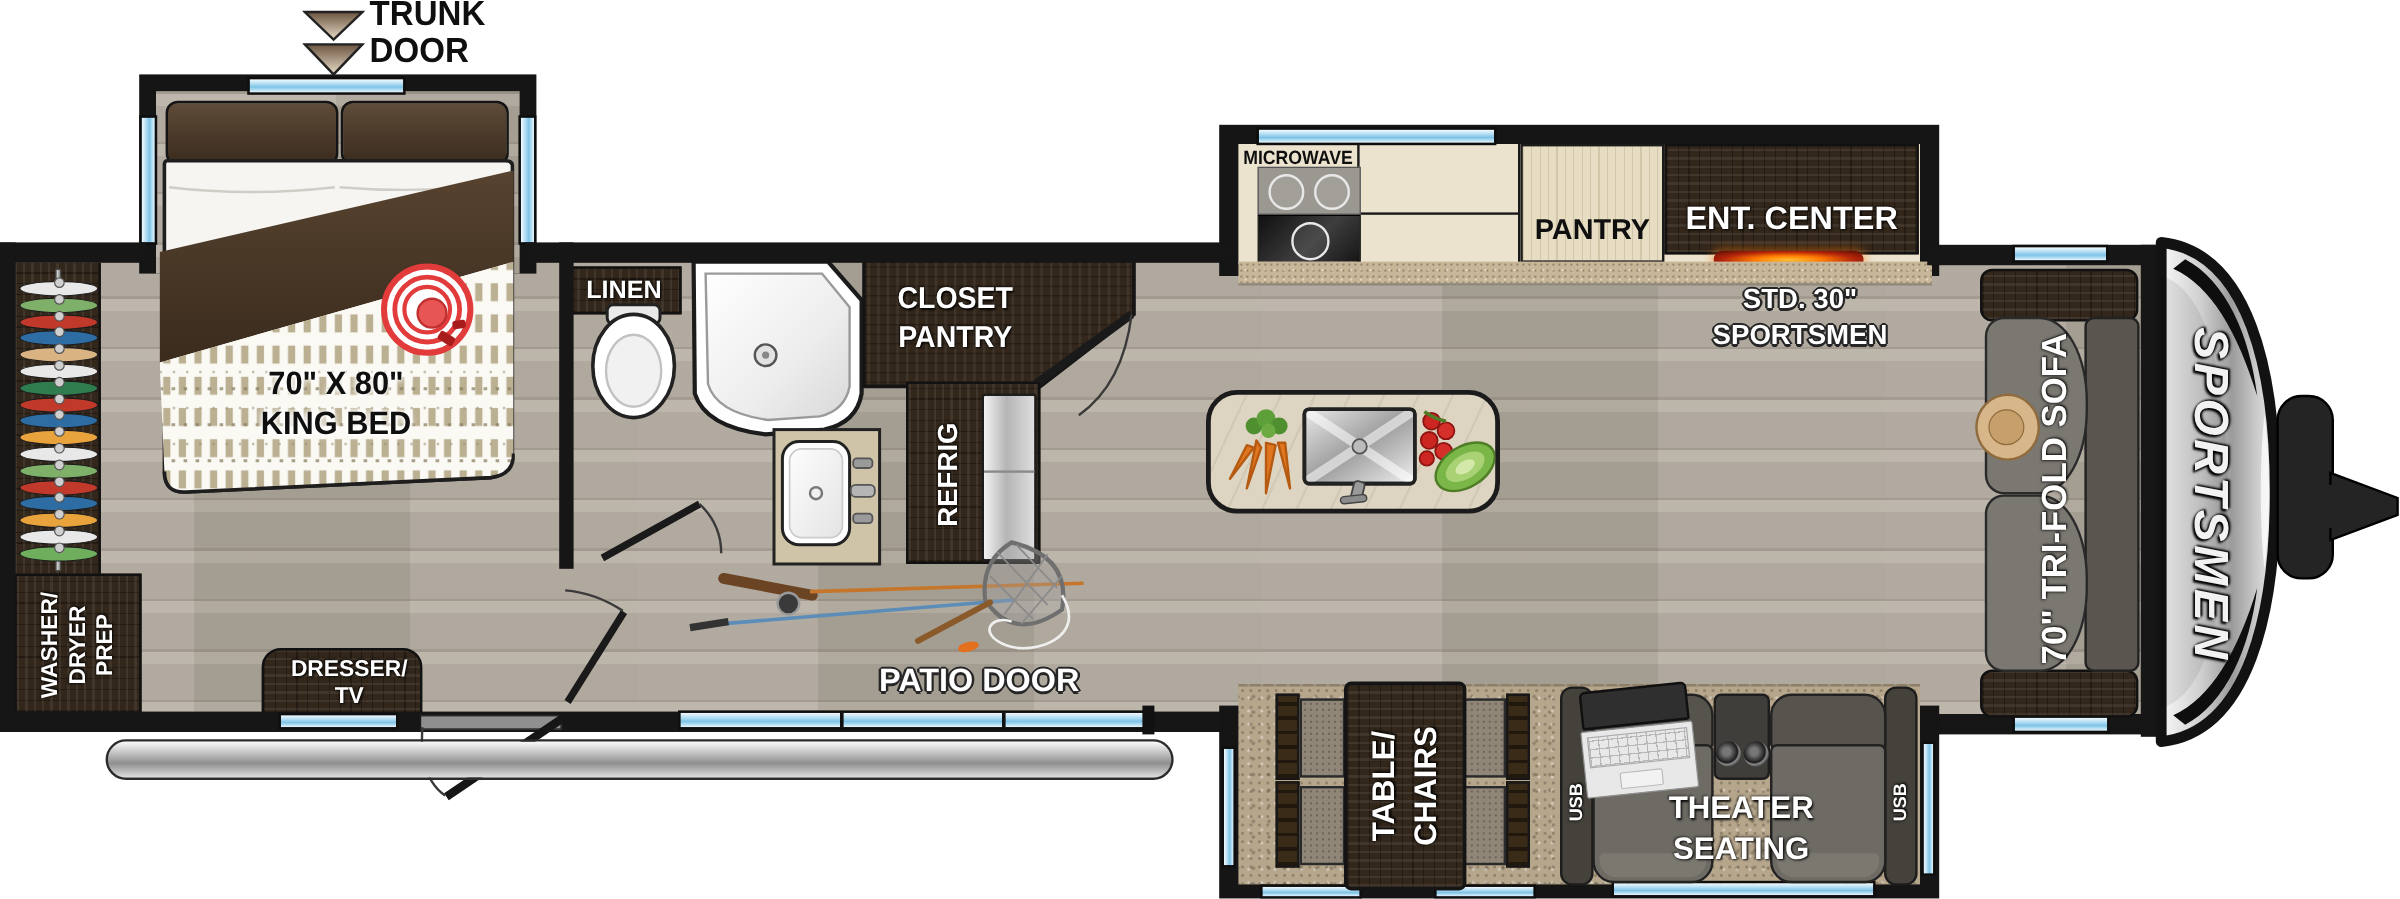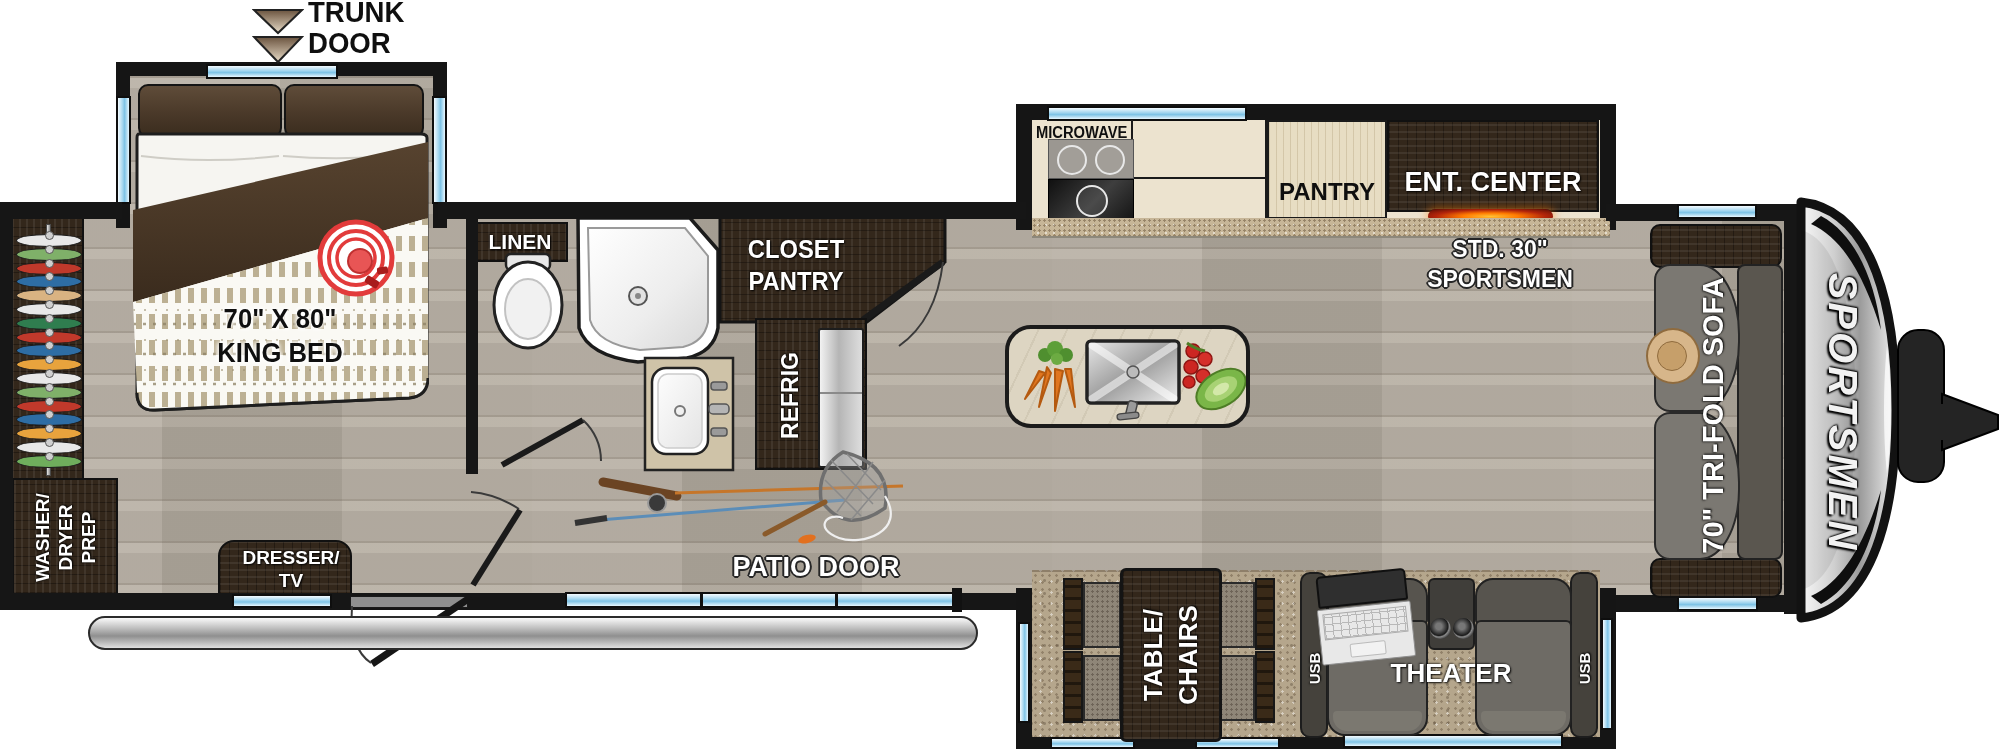--- a/index.html
+++ b/index.html
@@ -377,20 +377,21 @@
   <div class="cup" style="left:1430px;top:618px;"></div>
   <div class="cup" style="left:1453px;top:618px;"></div>
   <div class="abs" style="left:1475px;top:578px;width:97px;height:46px;background:#57544e;border:2px solid #222;border-radius:18px 18px 4px 4px;"></div>
   <div class="abs" style="left:1475px;top:620px;width:97px;height:116px;background:#6e6b65;border:2px solid #222;border-radius:6px 6px 18px 18px;">
     <div class="abs" style="left:4px;bottom:3px;width:85px;height:20px;background:#7b7870;border-radius:4px 4px 14px 14px;"></div>
   </div>
   <div class="abs ctr lblW rotN90" style="left:1284px;top:660px;width:60px;font-size:15px;">USB</div>
   <div class="abs ctr lblW rotN90" style="left:1554px;top:660px;width:60px;font-size:15px;">USB</div>
   <div class="abs ctr lblW" style="left:1360px;top:656px;width:182px;font-size:26px;line-height:34px;">
     <div>THEATER</div>
+    <div>SEATING</div>
   </div>
 
   <div class="abs" style="left:1318px;top:572px;width:96px;height:94px;transform:rotate(-6deg);">
     <div class="abs" style="left:2px;top:0;width:90px;height:32px;background:#2f2f2f;border:2px solid #101010;border-radius:5px 5px 2px 2px;"></div>
     <div class="abs" style="left:0;top:33px;width:94px;height:56px;background:#e8e8e8;border:1px solid #8f8f8f;border-radius:2px;">
       <div class="abs" style="left:4px;top:4px;width:84px;height:26px;background-image:repeating-linear-gradient(90deg,#b8b8b8 0 1px,transparent 1px 8px),repeating-linear-gradient(0deg,#b8b8b8 0 1px,transparent 1px 7px);border:1px solid #aaa;"></div>
       <div class="abs" style="left:28px;top:36px;width:36px;height:14px;background:#f2f2f2;border:1px solid #bbb;border-radius:2px;"></div>
     </div>
   </div>
 

